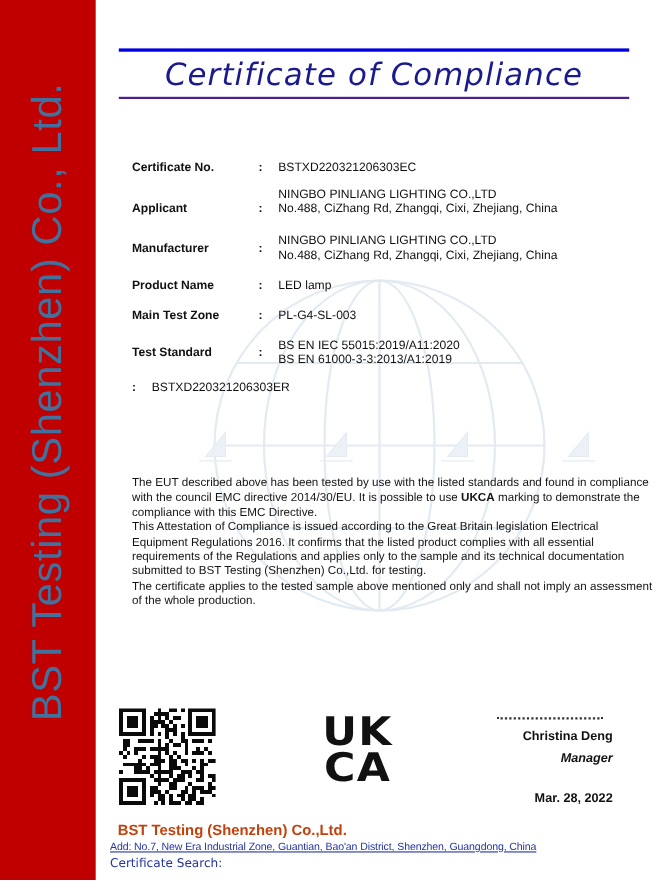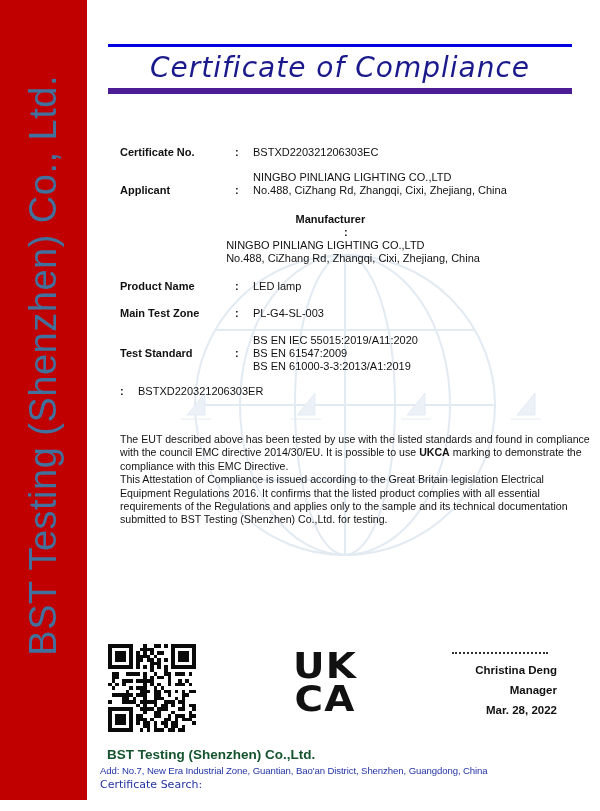--- a/index.html
+++ b/index.html
@@ -12,54 +12,54 @@
   .sidebar-text-wrap{position:absolute;left:0;top:0;width:87px;height:730px;display:flex;align-items:center;justify-content:center;}
   .sidebar-text{
     writing-mode:vertical-rl;transform:rotate(180deg);white-space:nowrap;
     font-size:38px;color:#41719c;letter-spacing:0.5px;
   }
   
   .watermark{position:absolute;left:87px;top:230px;width:513px;height:420px;z-index:0;opacity:0.55;pointer-events:none;}
   
   .title-band{
     position:absolute;left:108px;top:44px;width:464px;height:41px;z-index:1;
-    border-top:3px solid #0000e0;border-bottom:6px solid #4c1d95;
+    border-top:3px solid #0000e0;border-bottom:2px solid #4c1d95;
     display:flex;align-items:center;justify-content:center;
   }
   .title-text{
     font-family:"DejaVu Sans", sans-serif;font-style:italic;
     font-size:28px;color:#1a1a8c;letter-spacing:1px;
   }
   
   .details{position:absolute;left:120px;top:146px;width:466px;z-index:1;font-size:11px;}
   .d-row{display:flex;align-items:center;}
   .d-row .lbl{width:115px;font-weight:bold;line-height:13px;flex:none;}
   .d-row .colon{width:8px;flex:none;font-weight:bold;margin-right:10px;line-height:13px;}
   .d-row .val{line-height:13px;}
-  .mb12{margin-bottom:12px;} .mb16{margin-bottom:16px;align-items:flex-end;} .mb15{margin-bottom:15px;flex-direction:column;} .mb14{margin-bottom:14px;}
+  .mb12{margin-bottom:12px;} .mb16{margin-bottom:16px;align-items:flex-end;} .mb15{margin-bottom:15px;} .mb14{margin-bottom:14px;}
   
   .statement{position:absolute;left:120px;top:433px;width:474px;z-index:1;font-size:10.6px;line-height:13.4px;color:#131313;}
   .statement b{font-weight:bold;}
   
   .qr{position:absolute;left:108px;top:644px;width:88px;height:88px;z-index:1;}
   .qr svg{width:100%;height:100%;shape-rendering:crispEdges;fill:#0a0a0a;}
   .ukca{
     position:absolute;left:287px;top:649px;width:76px;z-index:1;text-align:center;
     font-family:"DejaVu Sans", sans-serif;font-weight:bold;font-size:36px;line-height:33px;
     color:#111;letter-spacing:1px;transform:scaleX(1.08);transform-origin:center top;
   }
   .sig{position:absolute;left:443px;top:652px;width:114px;z-index:1;text-align:right;}
   .sig-line{border-top:2px dotted #333;width:96px;margin:0 auto 10px auto;height:0;}
   .sig-name{font-weight:bold;font-size:11.5px;margin-bottom:8px;}
-  .sig-title{font-weight:bold;font-size:11.5px;margin-bottom:8px;}
+  .sig-title{font-weight:bold;font-size:11.5px;margin-bottom:24px;font-style:italic;}
   .sig-date{font-weight:bold;font-size:11.5px;}
   
   .footer{position:absolute;left:100px;top:747px;width:488px;z-index:1;color:#2334a4;}
-  .footer-company{font-weight:bold;font-size:13.5px;color:#14532d;margin-left:7px;}
-  .footer-address{font-size:9.6px;margin-top:3px;letter-spacing:-0.1px;}
+  .footer-company{font-weight:bold;font-size:13.5px;color:#c2410c;margin-left:7px;}
+  .footer-address{font-size:9.6px;margin-top:3px;letter-spacing:-0.1px;text-decoration:underline;}
   .footer-search{font-size:10px;margin-top:2px;display:flex;align-items:baseline;}
   .footer-search .lbl{font-family:"DejaVu Sans", sans-serif;font-size:11px;margin-right:5px;}
 </style>
 </head>
 <body>
 
 <svg class="watermark" viewBox="0 0 513 420" xmlns="http://www.w3.org/2000/svg">
   <g stroke="#ccd9e8" stroke-width="2" fill="none">
     <circle cx="258" cy="175" r="150"></circle>
     <ellipse cx="258" cy="175" rx="105" ry="150"></ellipse>
@@ -145,37 +145,37 @@
       </div>
   </div>
 
   <div class="d-row mb12">
     <div class="lbl">
         <div>Test Standard</div>
       </div>
     <div class="colon">:</div>
     <div class="val">
       <div>BS EN IEC 55015:2019/A11:2020</div>
-      <div>BS EN 61547:2009</div>
       <div>BS EN 61000-3-3:2013/A1:2019</div>
     </div>
   </div>
 
   <div class="d-row">
     <div class="colon">:</div>
     <div class="val">
         <div>BSTXD220321206303ER</div>
       </div>
   </div>
 
 </div>
 
 <div class="statement">
   <div><span>The EUT described above has been tested by use with the listed standards and found in compliance with the council EMC directive 2014/30/EU. It is possible to use </span><b>UKCA</b><span> marking to demonstrate the compliance with this EMC Directive.</span></div>
   <div>This Attestation of Compliance is issued according to the Great Britain legislation Electrical Equipment Regulations 2016. It confirms that the listed product complies with all essential requirements of the Regulations and applies only to the sample and its technical documentation submitted to BST Testing (Shenzhen) Co.,Ltd. for testing.</div>
+  <div>The certificate applies to the tested sample above mentioned only and shall not imply an assessment of the whole production.</div>
 </div>
 
 <div class="qr">
   <svg viewBox="0 0 25 25" xmlns="http://www.w3.org/2000/svg">
       <rect x="0" y="0" width="1" height="1"></rect>
       <rect x="1" y="0" width="1" height="1"></rect>
       <rect x="2" y="0" width="1" height="1"></rect>
       <rect x="3" y="0" width="1" height="1"></rect>
       <rect x="4" y="0" width="1" height="1"></rect>
       <rect x="5" y="0" width="1" height="1"></rect>

